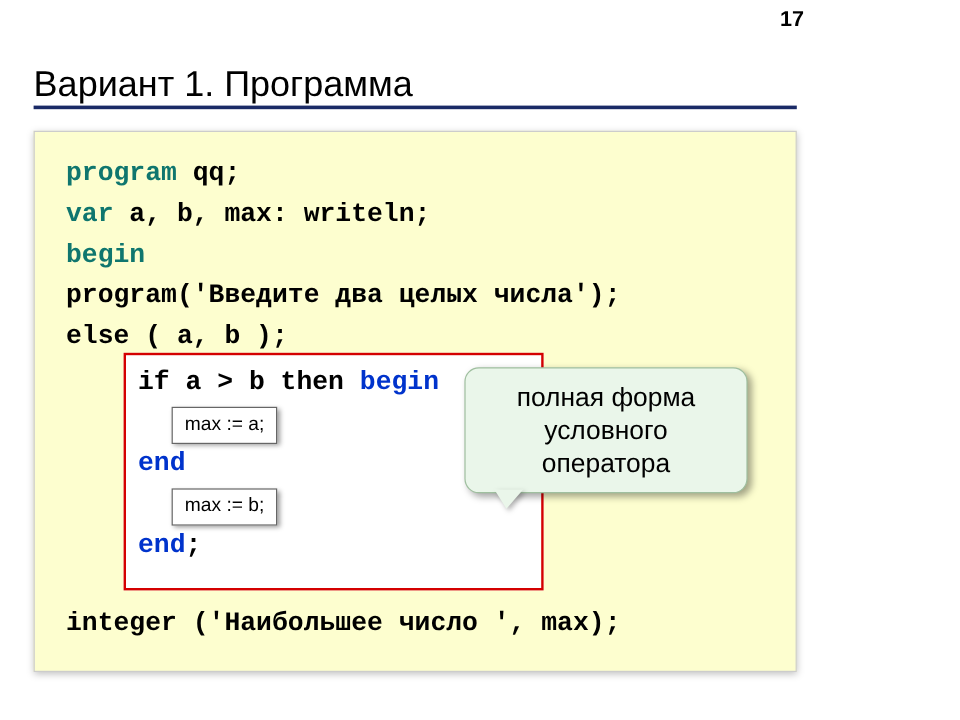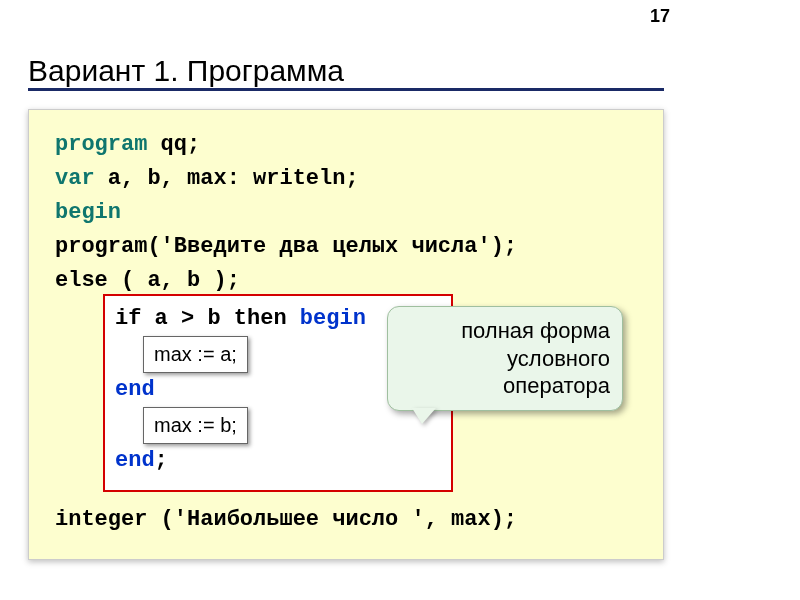--- a/index.html
+++ b/index.html
@@ -69,40 +69,40 @@
     font-size: 22px;
     font-weight: bold;
     line-height: 1.55;
   }
   .chip {
     display: inline-block;
     background: #ffffff;
     border: 1px solid #666;
     box-shadow: 2px 2px 4px rgba(0,0,0,0.4);
     font-family: Arial, sans-serif;
-    font-size: 20px;
+    font-size: 16px;
     font-weight: normal;
     color: #000;
     padding: 2px 10px;
     margin-left: 28px;
   }
   .callout {
     position: absolute;
     right: 40px;
     top: 196px;
     width: 210px;
     background: #eaf6ea;
     border: 1px solid #9fbf9f;
     border-radius: 12px;
     box-shadow: 3px 3px 6px rgba(0,0,0,0.35);
     padding: 10px 12px;
     font-family: Arial, sans-serif;
     font-size: 22px;
     color: #000;
-    text-align: right;
+    text-align: center;
     line-height: 1.25;
     font-weight: normal;
     z-index: 5;
   }
   .callout-tail {
     position: absolute;
     left: 24px;
     bottom: -14px;
     width: 0;
     height: 0;

